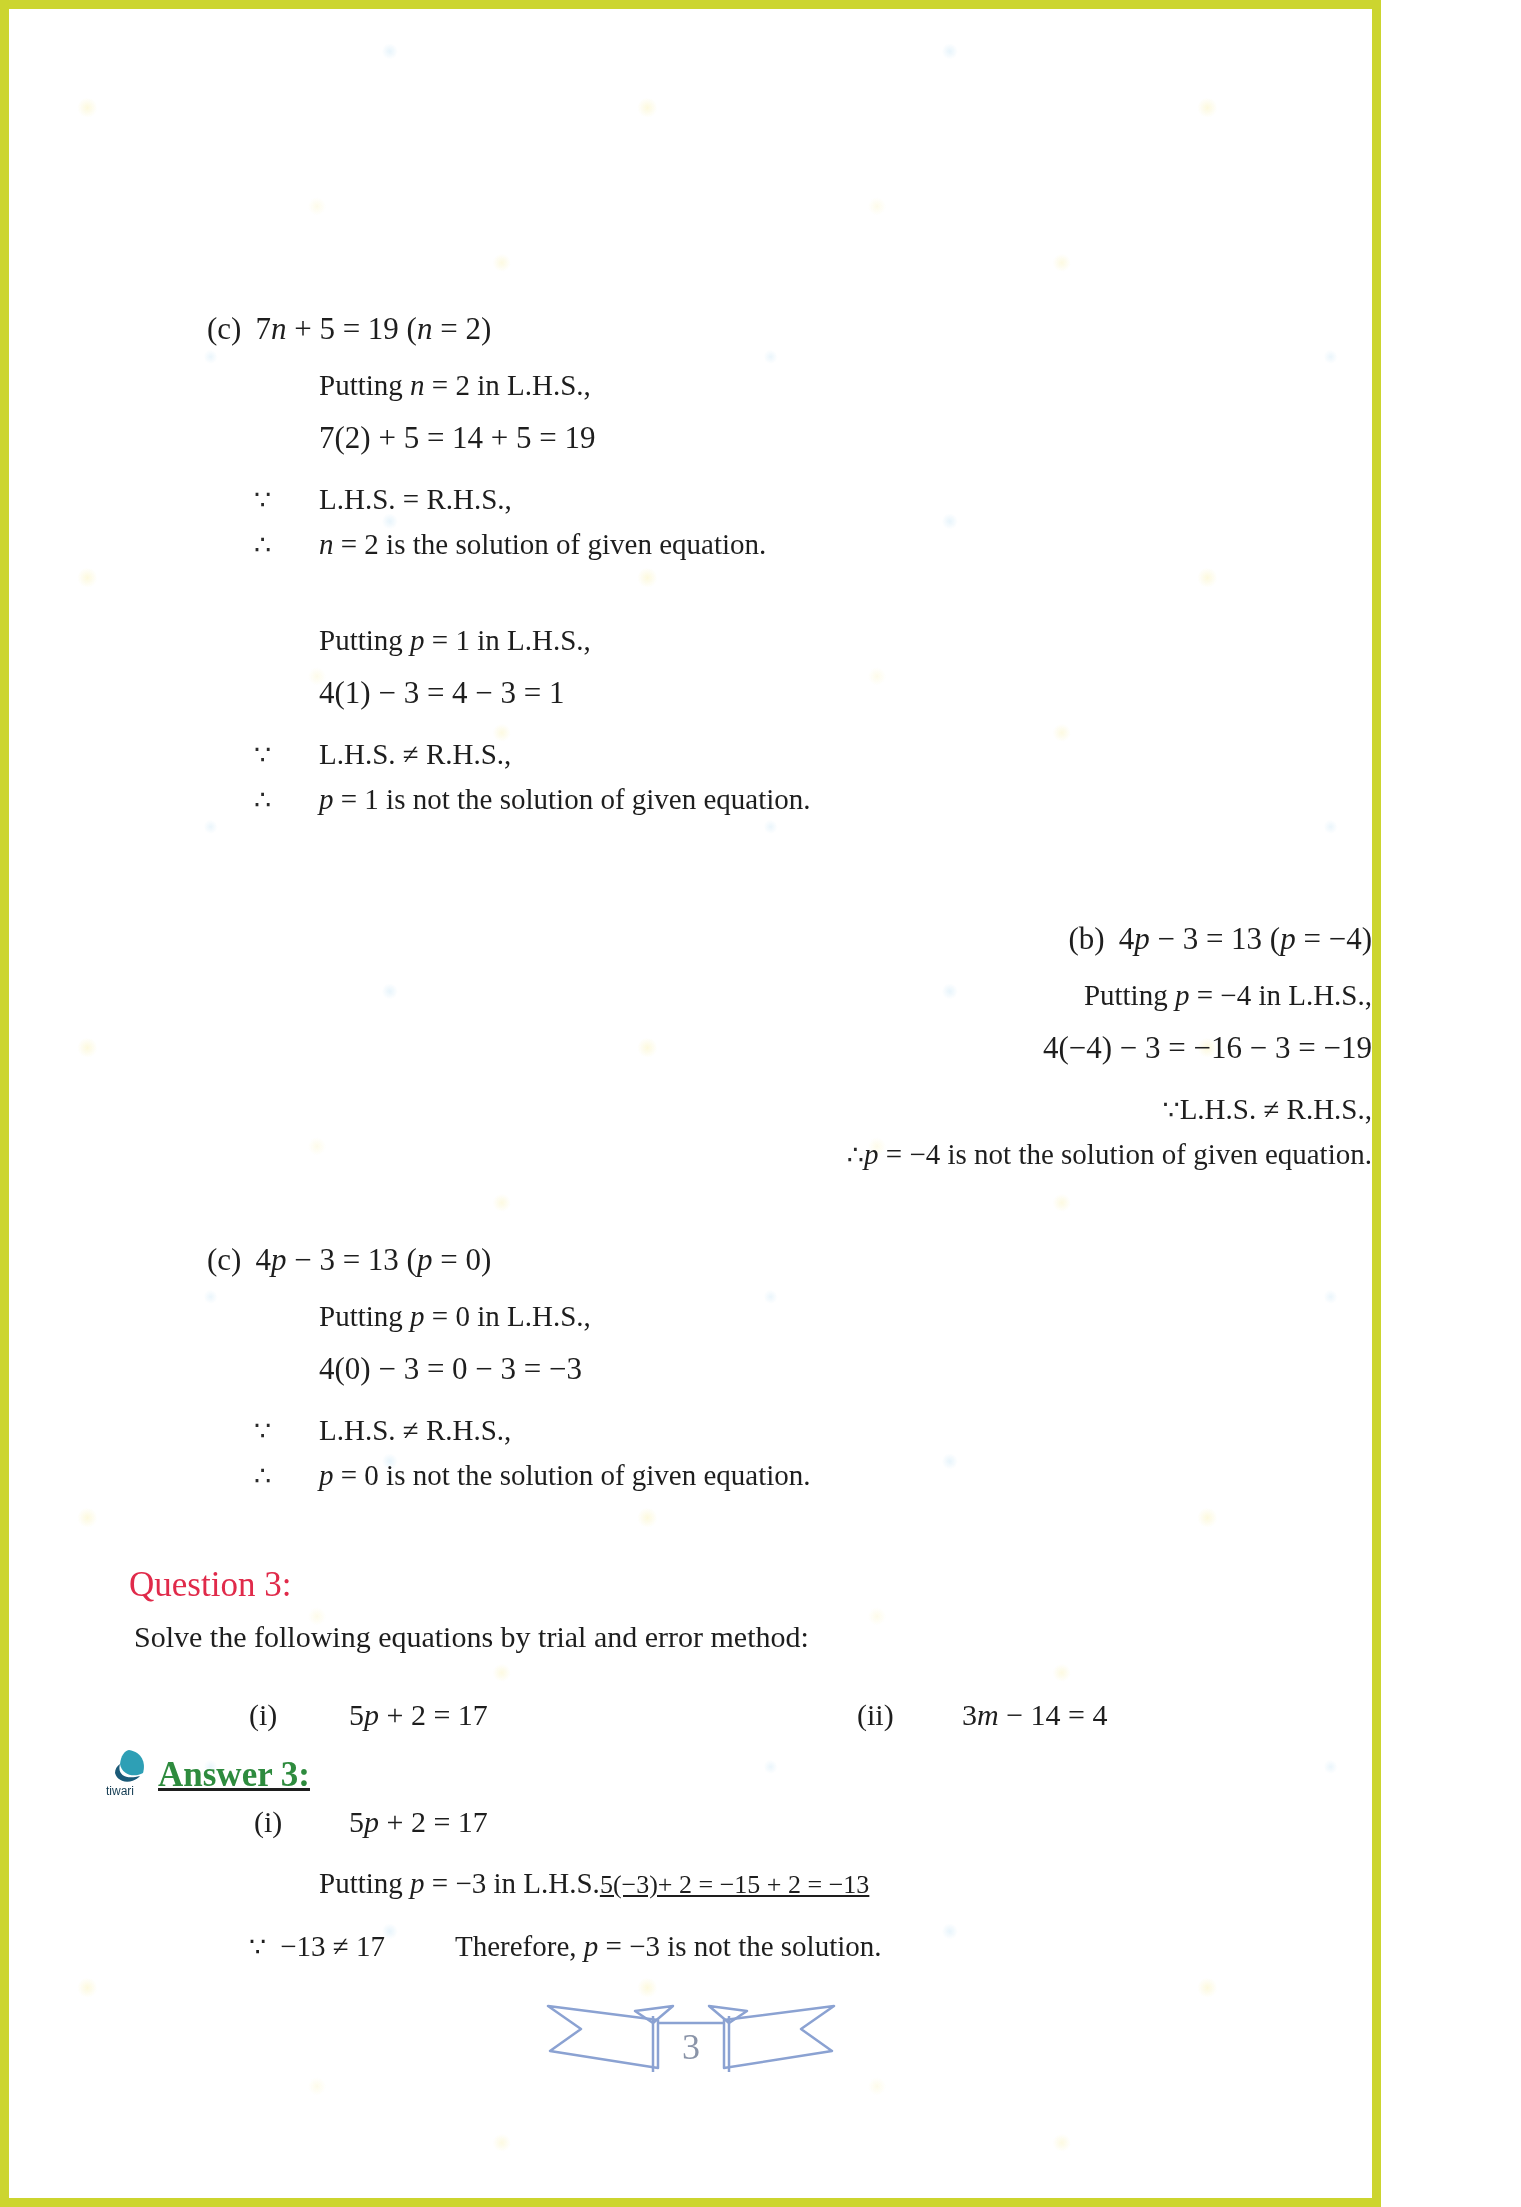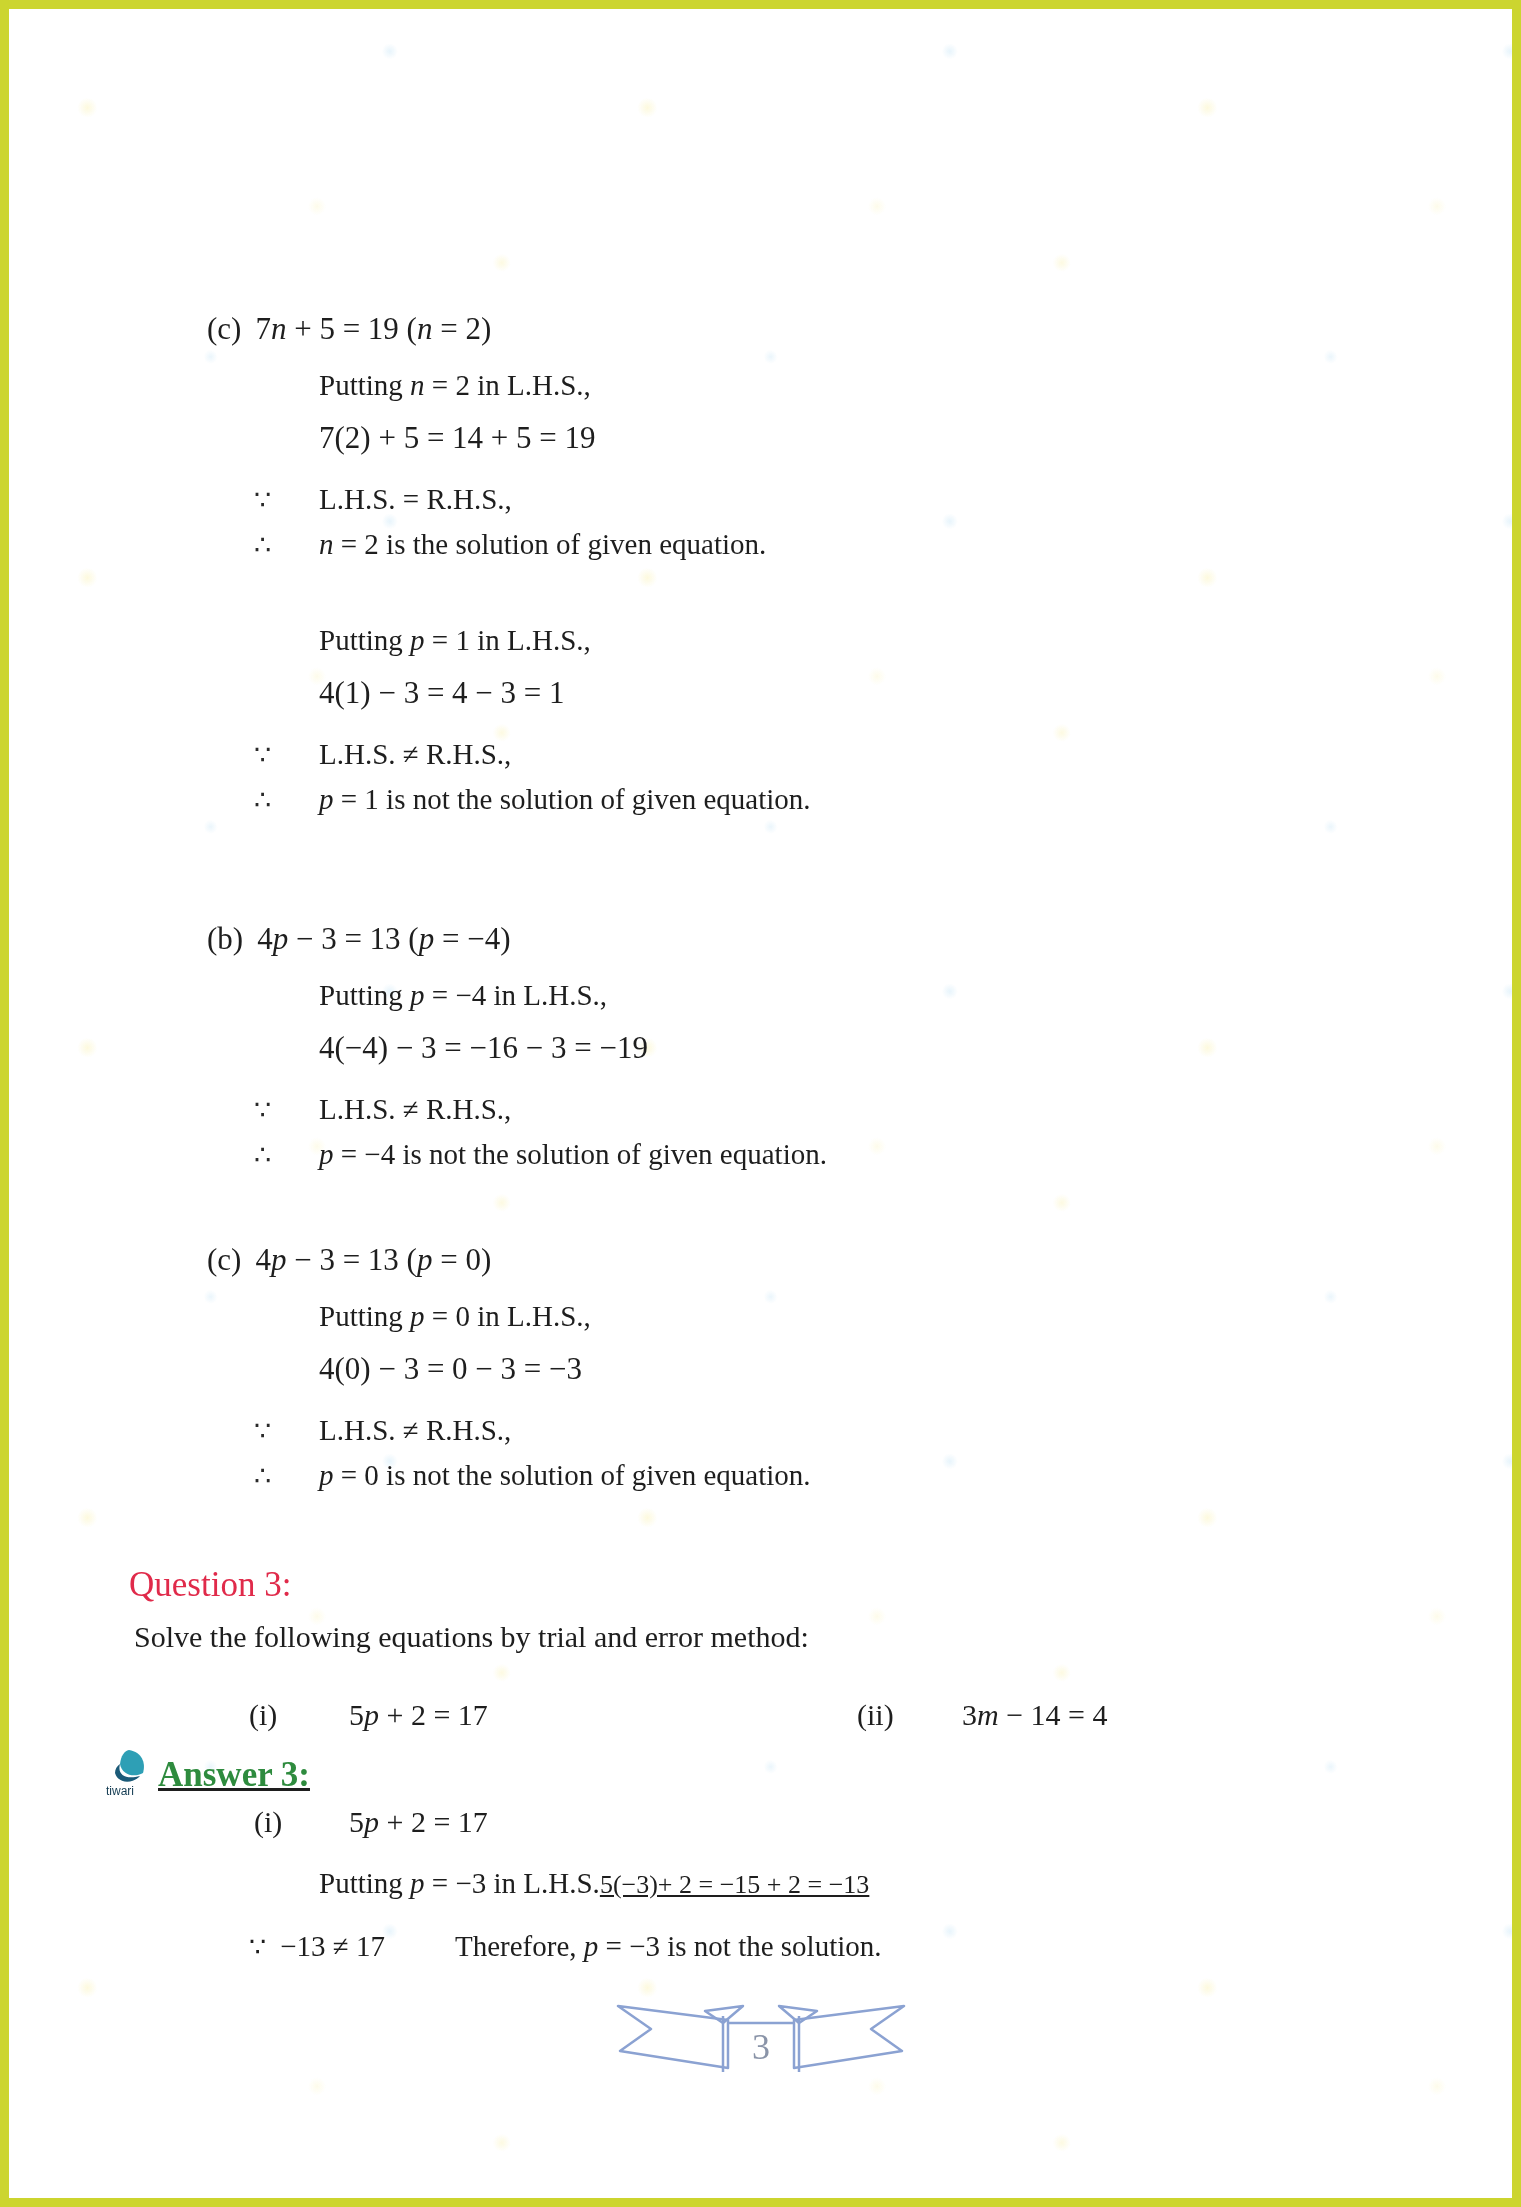--- a/index.html
+++ b/index.html
@@ -1,18 +1,18 @@
 <!DOCTYPE html>
 <html><head>
 <meta charset="utf-8">
 <style>
   html,body { margin:0; padding:0; background:#ffffff; }
   .page {
     position:relative;
-    width:1521px; height:2207px;
+    width:1381px; height:2207px;
     box-sizing:border-box;
     background:#ffffff;
     border:9px solid #ccd52f;
     font-family:"Liberation Serif", serif;
     color:#1e1e1e;
     overflow:hidden;
     background-image:
       radial-gradient(circle 9px at 14% 21%, rgba(250,242,180,.45), rgba(250,242,180,0) 10px),
       radial-gradient(circle 7px at 68% 9%,  rgba(196,228,246,.40), rgba(196,228,246,0) 8px),
       radial-gradient(circle 8px at 88% 54%, rgba(250,242,180,.40), rgba(250,242,180,0) 9px),
@@ -75,21 +75,21 @@
     <div class="line-putting">Putting <i>p</i> = 1 in L.H.S.,</div>
     <div class="line-work">4(1) − 3 = 4 − 3 = 1</div>
     <div class="line-reason because">
       <span class="sym">∵</span><span>L.H.S. ≠ R.H.S.,</span>
     </div>
     <div class="line-reason therefore">
       <span class="sym">∴</span><span><i>p</i> = 1 is not the solution of given equation.</span>
     </div>
   </div>
 
-  <div class="solution-block" style="top:905px;">
+  <div class="solution-block" style="top:905px;text-align:right;">
     <div class="eq-head">
       <span class="item-label">(b)</span><span>4<i>p</i> − 3 = 13 (<i>p</i> = −4)</span>
     </div>
     <div class="line-putting">Putting <i>p</i> = −4 in L.H.S.,</div>
     <div class="line-work">4(−4) − 3 = −16 − 3 = −19</div>
     <div class="line-reason because">
       <span class="sym">∵</span><span>L.H.S. ≠ R.H.S.,</span>
     </div>
     <div class="line-reason therefore">
       <span class="sym">∴</span><span><i>p</i> = −4 is not the solution of given equation.</span>

